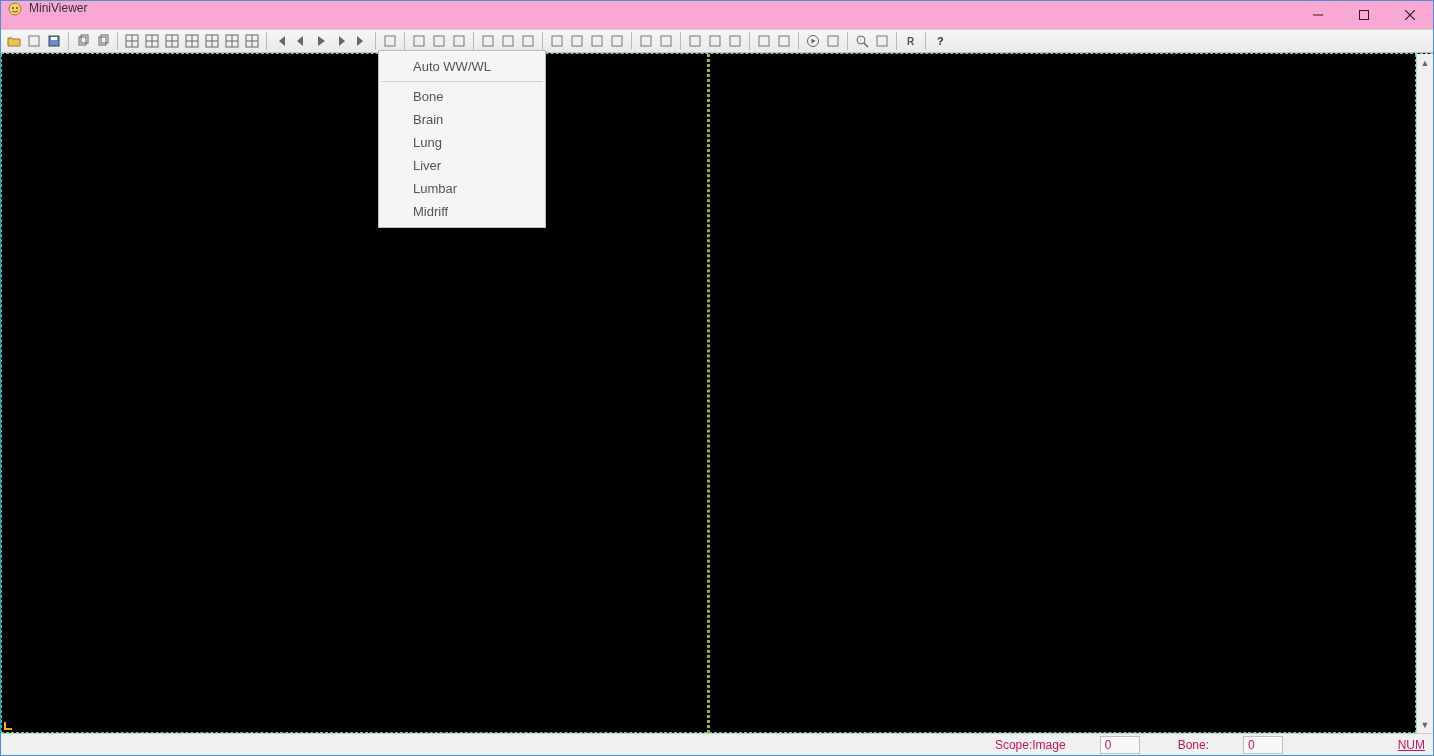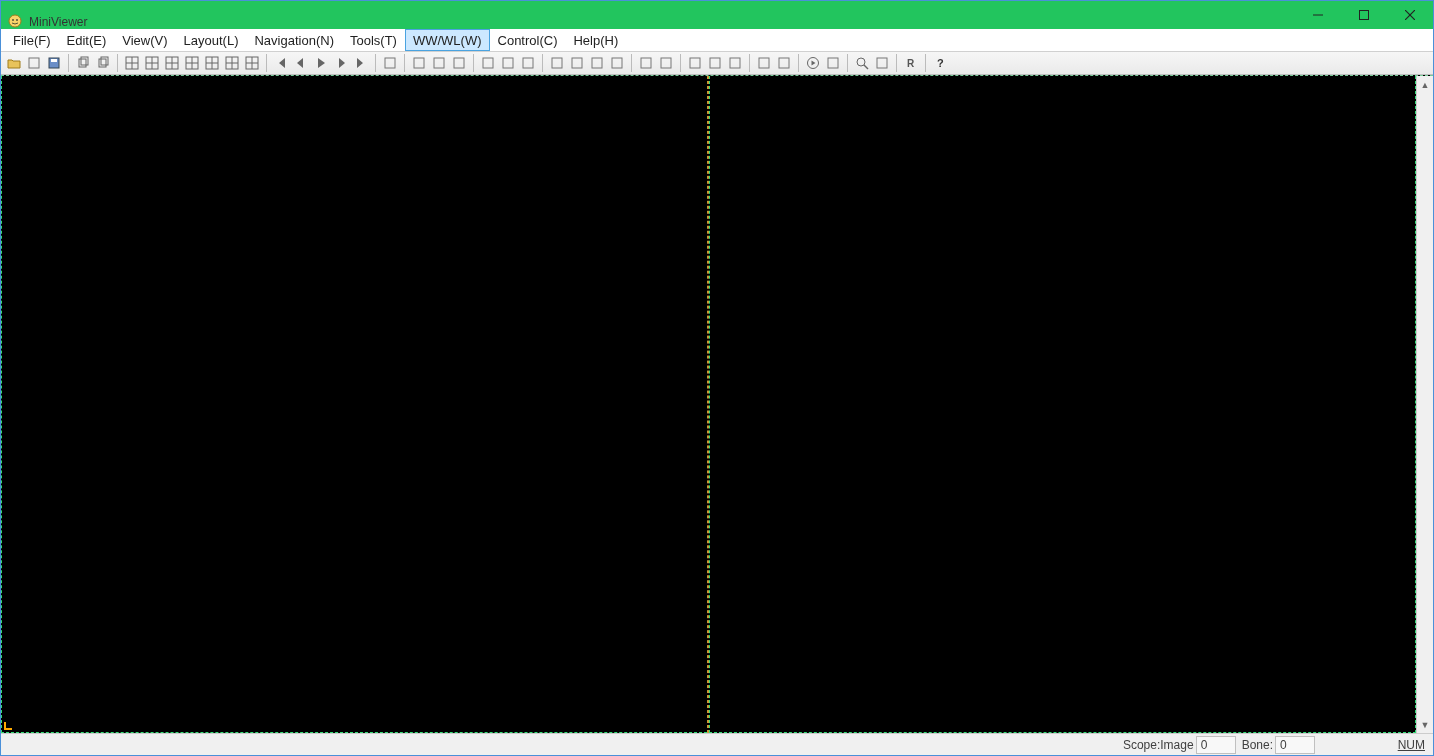--- a/index.html
+++ b/index.html
@@ -1,20 +1,20 @@
 <!DOCTYPE html>
 <html><head>
 <meta charset="utf-8">
 <style>
 * { margin: 0; padding: 0; box-sizing: border-box; }
 html, body { width: 100%; height: 100%; font-family: "Segoe UI", Tahoma, sans-serif; font-size: 13px; background: #fff; overflow: hidden; }
 .window { display: flex; flex-direction: column; width: 1434px; height: 756px; border: 1px solid #4a90d9; background: #fff; }
 
 
-.titlebar { display: flex; align-items: flex-end; height: 28px; background: #22c55e; }
+.titlebar { display: flex; align-items: flex-start; height: 28px; background: #f9a8d4; }
 .titlebar .app-icon { width: 16px; height: 16px; margin: 0 6px; display:flex; align-items:center; justify-content:center; }
 .titlebar .title-text { flex: 0 0 auto; font-size: 12px; color: #333; }
 .titlebar .spacer { flex: 1; }
 .titlebar .win-btn { width: 46px; height: 28px; display: flex; align-items: center; justify-content: center; cursor: pointer; }
 
 
 .menubar { display: flex; align-items: stretch; height: 22px; background: #fff; padding: 0 4px; }
 .menubar .menu-item { padding: 2px 8px; font-size: 13px; color: #222; display:flex; align-items:center; cursor: pointer; }
 .menubar .menu-item.active { background: #cce8ff; border: 1px solid #4aa3e0; padding: 1px 7px; }
 
@@ -32,21 +32,21 @@
 .vscroll .arrow { height:17px; display:flex; align-items:center; justify-content:center; cursor:pointer; color:#666; font-size:9px; }
 .vscroll .track { flex:1; background:#f0f0f0; }
 .corner-bl { position:absolute; left:2px; bottom:2px; width:8px; height:8px; border-left:2px solid #fa0; border-bottom:2px solid #fa0; }
 
 
 .dropdown { position:absolute; top:50px; left:378px; width:168px; background:#f5f5f5; border:1px solid #bfbfbf; box-shadow:2px 2px 4px rgba(0,0,0,0.2); z-index:100; padding:4px 0; }
 .dropdown .dd-item { padding:4px 10px 4px 34px; font-size:13px; color:#555; cursor:pointer; }
 .dropdown .dd-sep { height:1px; background:#d0d0d0; margin:3px 2px; }
 
 
-.statusbar { display:flex; align-items:center; height:22px; background:#f0f0f0; border-top:1px solid #ccc; font-size:12px; color:#404040; }
+.statusbar { display:flex; align-items:center; height:22px; background:#f0f0f0; border-top:1px solid #ccc; font-size:12px; color:#be185d;gap:32px; }
 .statusbar .sb-flex { flex:1; }
 .statusbar .sb-cell { border:1px solid #c0c0c0; background:#fff; padding:1px 4px; margin-right:4px; height:18px; display:flex; align-items:center; }
 .statusbar .sb-cell.sunken { background:#f8f8f8; min-width:40px; }
 .statusbar .sb-label { padding:0 2px; }
 .statusbar .sb-num { min-width:110px; font-size:12px; }
 
 svg { display:block; }
 </style>
 </head>
 <body>
@@ -75,31 +75,20 @@
         </svg>
     </div>
     <div class="win-btn close">
       <svg width="10" height="10" viewBox="0 0 10 10">
           <line x1="0" y1="0" x2="10" y2="10" stroke="#222" stroke-width="1.2"></line>
           <line x1="10" y1="0" x2="0" y2="10" stroke="#222" stroke-width="1.2"></line>
         </svg>
     </div>
   </div>
 
-  <div class="menubar" id="menubar">
-      <div class="menu-item">File(F)</div>
-      <div class="menu-item">Edit(E)</div>
-      <div class="menu-item">View(V)</div>
-      <div class="menu-item">Layout(L)</div>
-      <div class="menu-item">Navigation(N)</div>
-      <div class="menu-item">Tools(T)</div>
-      <div class="menu-item active">WW/WL(W)</div>
-      <div class="menu-item">Control(C)</div>
-      <div class="menu-item">Help(H)</div>
-    </div>
 
   <div class="toolbar" id="toolbar">
       <div class="tool-btn">
         <svg width="14" height="14" viewBox="0 0 14 14">
           <path d="M1 4h4l1 1h7v7H1z" fill="#e8c35a" stroke="#a07c1a"></path>
         </svg>
       </div>
       <div class="tool-btn">
         <svg width="14" height="14" viewBox="0 0 14 14">
           <rect x="2" y="2" width="10" height="10" fill="none" stroke="#777"></rect>
@@ -350,14 +339,24 @@
 
   <div class="statusbar">
     <div class="sb-flex"></div>
     <span class="sb-label">Scope:Image</span>
     <div class="sb-cell sunken">0</div>
     <span class="sb-label">Bone:</span>
     <div class="sb-cell sunken">0</div>
     <div class="sb-cell sb-num" style="justify-content:flex-end;border:none;background:transparent;text-decoration:underline;">NUM</div>
   </div>
 
+  <div class="dropdown" id="dropdown">
+      <div class="dd-item">Auto WW/WL</div>
+      <div class="dd-sep"></div>
+      <div class="dd-item">Bone</div>
+      <div class="dd-item">Brain</div>
+      <div class="dd-item">Lung</div>
+      <div class="dd-item">Liver</div>
+      <div class="dd-item">Lumbar</div>
+      <div class="dd-item">Midriff</div>
+    </div>
 
 </div>
 
 </body></html>

